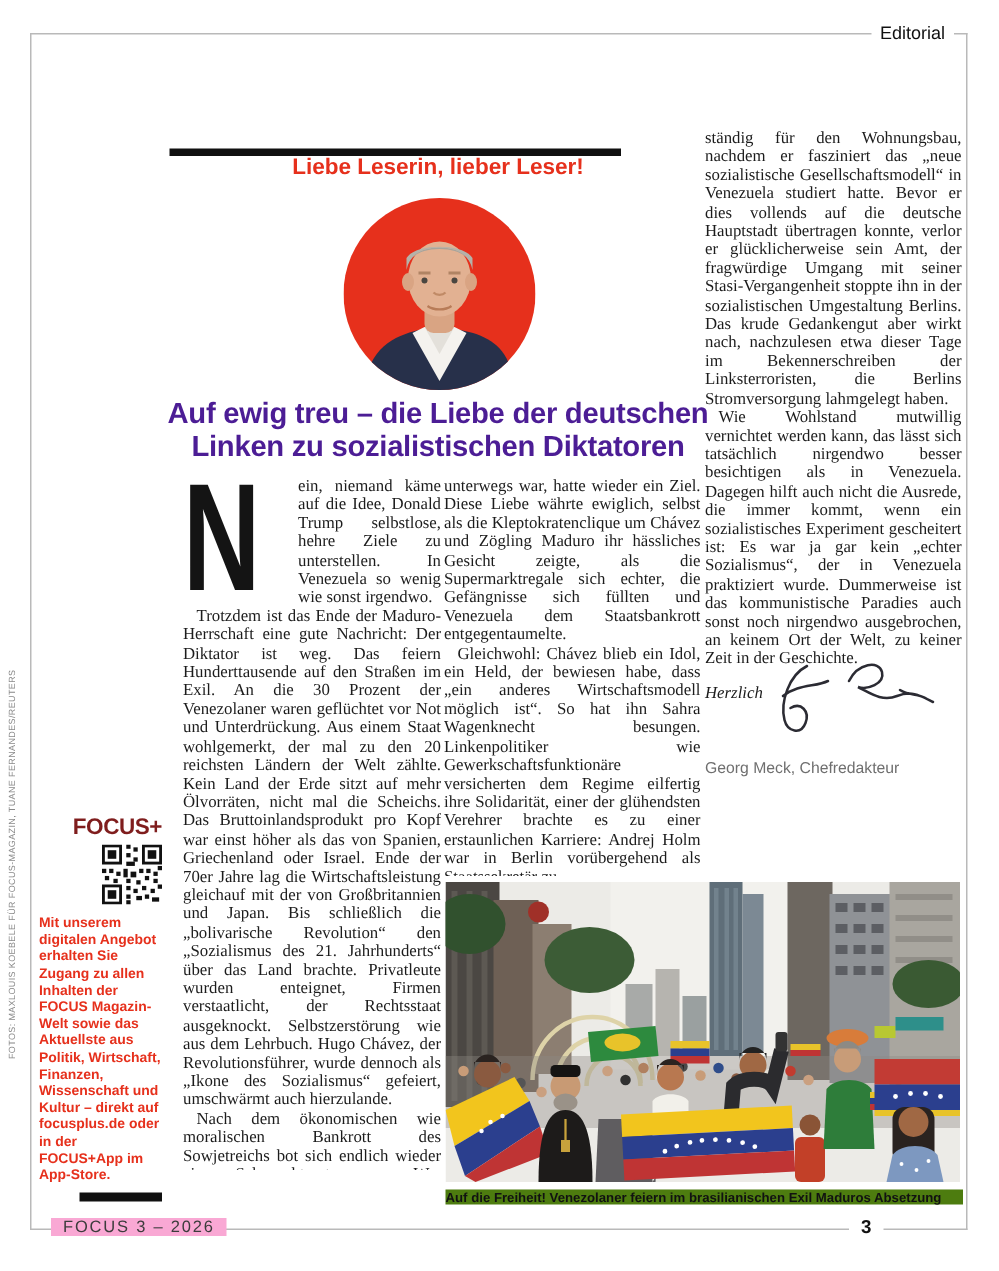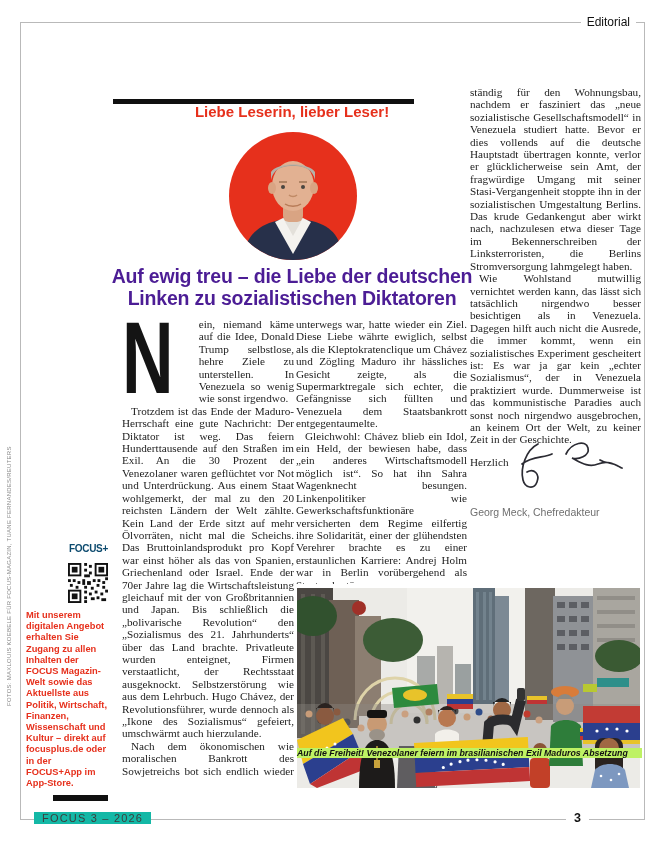--- a/index.html
+++ b/index.html
@@ -6,21 +6,21 @@
   .page{position:relative;width:666px;height:847px;background:#ffffff;overflow:hidden;
         font-family:"Liberation Sans",sans-serif;color:#1a1a1a;}
   
   .frame{position:absolute;background:#b9b9b9;}
   .frame-top{left:20px;top:22px;width:625px;height:1px;}
   .frame-bottom{left:20px;top:819px;width:625px;height:1px;}
   .frame-left{left:20px;top:22px;width:1px;height:798px;}
   .frame-right{left:644px;top:22px;width:1px;height:798px;}
   .section-label{position:absolute;top:15px;right:30px;background:#fff;padding:0 6px;
         font-weight:normal;font-size:12px;color:#111;}
-  .footer-edition{position:absolute;left:34px;top:812px;background:#14b8a6;padding:0 8px;
+  .footer-edition{position:absolute;left:34px;top:812px;background:#f9a8d4;padding:0 8px;
         font-size:11px;letter-spacing:1.2px;color:#3c3c3c;}
   .footer-page{position:absolute;left:566px;top:811px;background:#fff;padding:0 8px;
         font-weight:bold;font-size:12.5px;color:#111;}
   .credit{position:absolute;left:6px;top:706px;transform:rotate(-90deg);transform-origin:top left;
         white-space:nowrap;font-size:6px;letter-spacing:.25px;color:#8a8a8a;width:170px;}
   
   .header-bar{position:absolute;left:113px;top:99px;width:301px;height:5px;background:#101010;}
   .salutation{position:absolute;left:118px;top:103px;width:348px;text-align:center;
         font-weight:bold;font-size:15px;color:#e6301c;}
   .portrait{position:absolute;left:229px;top:132px;width:128px;height:128px;}
@@ -33,34 +33,34 @@
   .col p.indent{text-indent:9px;}
   .col-1{left:122px;top:318px;width:172px;height:462px;overflow:hidden;}
   .col-2{left:296px;top:318px;width:171px;height:266px;overflow:hidden;}
   .col-3{left:470px;top:86px;width:171px;}
   .first-para{display:flex;gap:6px;}
   .dropcap{flex:0 0 52px;font-family:"Liberation Sans",sans-serif;font-weight:bold;
         font-size:102px;line-height:80px;color:#141414;transform:scaleX(.70);
         transform-origin:0 0;letter-spacing:-3px;}
   .first-para p{flex:1;text-align:justify;}
   .closing{margin-top:10px !important;}
-  .sig-row{position:relative;height:50px;}
+  .sig-row{position:relative;height:50px;font-style:italic;}
   .sig-svg{position:absolute;left:38px;top:-22px;}
   .sig-name{font-family:"Liberation Sans",sans-serif;font-size:10.5px;color:#6f6f6f;margin-top:2px;}
   
   .sidebar-brand{position:absolute;left:28px;top:543px;width:80px;text-align:right;
-        font-weight:bold;font-size:10px;letter-spacing:-.3px;color:#0c4a6e;}
+        font-weight:bold;font-size:15px;letter-spacing:-.3px;color:#7f1d1d;}
   .qr{position:absolute;left:68px;top:563px;width:40px;height:40px;}
   .sidebar-promo{position:absolute;left:26px;top:610px;width:82px;
         font-weight:bold;font-size:9.3px;line-height:11.2px;color:#e6301c;}
   .sidebar-bar{position:absolute;left:53px;top:795px;width:55px;height:6px;background:#101010;}
   
   .photo{position:absolute;left:297px;top:588px;width:343px;height:200px;background:#fff;z-index:5;}
-  .caption{position:absolute;left:297px;top:748px;width:345px;z-index:5;background:#bef264;
-        font-weight:bold;font-size:8.8px;color:#111;white-space:nowrap;font-style:italic;}
+  .caption{position:absolute;left:297px;top:793px;width:345px;z-index:5;background:#4d7c0f;
+        font-weight:bold;font-size:8.8px;color:#111;white-space:nowrap;}
 </style>
 </head>
 <body>
 
 <div class="page">
 
   <div class="frame frame-top"></div>
   <div class="frame frame-bottom"></div>
   <div class="frame frame-left"></div>
   <div class="frame frame-right"></div>

